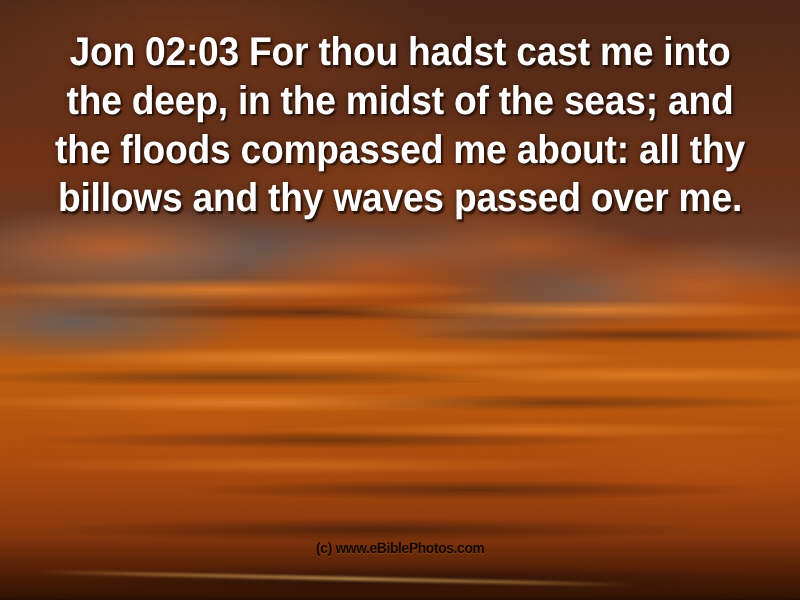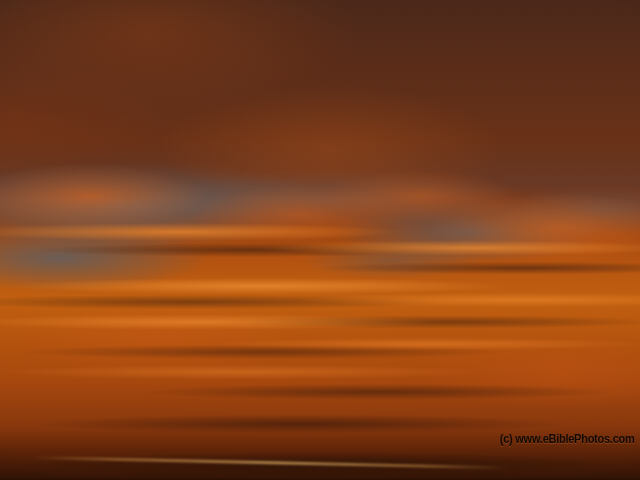--- a/index.html
+++ b/index.html
@@ -173,21 +173,21 @@
       1px 1px 2px rgba(30,12,4,0.70),
       0 0 5px rgba(40,16,6,0.45);
   }
 
   
   #watermark {
     position: absolute;
     left: 0;
     right: 0;
     top: 429px;
-    text-align: right;
+    text-align: center;
   }
   #watermark-text {
     display: inline-block;
     color: #120904;
     font-family: "Liberation Sans Narrow", "Liberation Sans", sans-serif;
     font-weight: bold;
     font-size: 12px;
     line-height: 13px;
     letter-spacing: -0.3px;
     transform: scaleX(0.92);
@@ -205,18 +205,24 @@
   <div class="sky-layer" id="sky-slate-b"></div>
   <div class="sky-layer" id="sky-billows"></div>
   <div class="sky-layer" id="sky-streaks-dark"></div>
   <div class="sky-layer" id="sky-streaks-bright"></div>
   <div class="sky-layer" id="sky-topglow"></div>
   <div class="sky-layer" id="sky-textband"></div>
   <div class="sky-layer" id="sky-lightstreak"></div>
   <div class="sky-layer" id="sky-vignette"></div>
   <div class="sky-layer" id="sky-grain"></div>
 
+  <div id="verse-block">
+    <span class="verse-line">Jon 02:03 For thou hadst cast me into</span>
+    <span class="verse-line">the deep, in the midst of the seas; and</span>
+    <span class="verse-line">the floods compassed me about: all thy</span>
+    <span class="verse-line">billows and thy waves passed over me.</span>
+  </div>
 
   <div id="watermark">
     <span id="watermark-text">(c) www.eBiblePhotos.com</span>
   </div>
 
 </div>
 
 </body></html>

